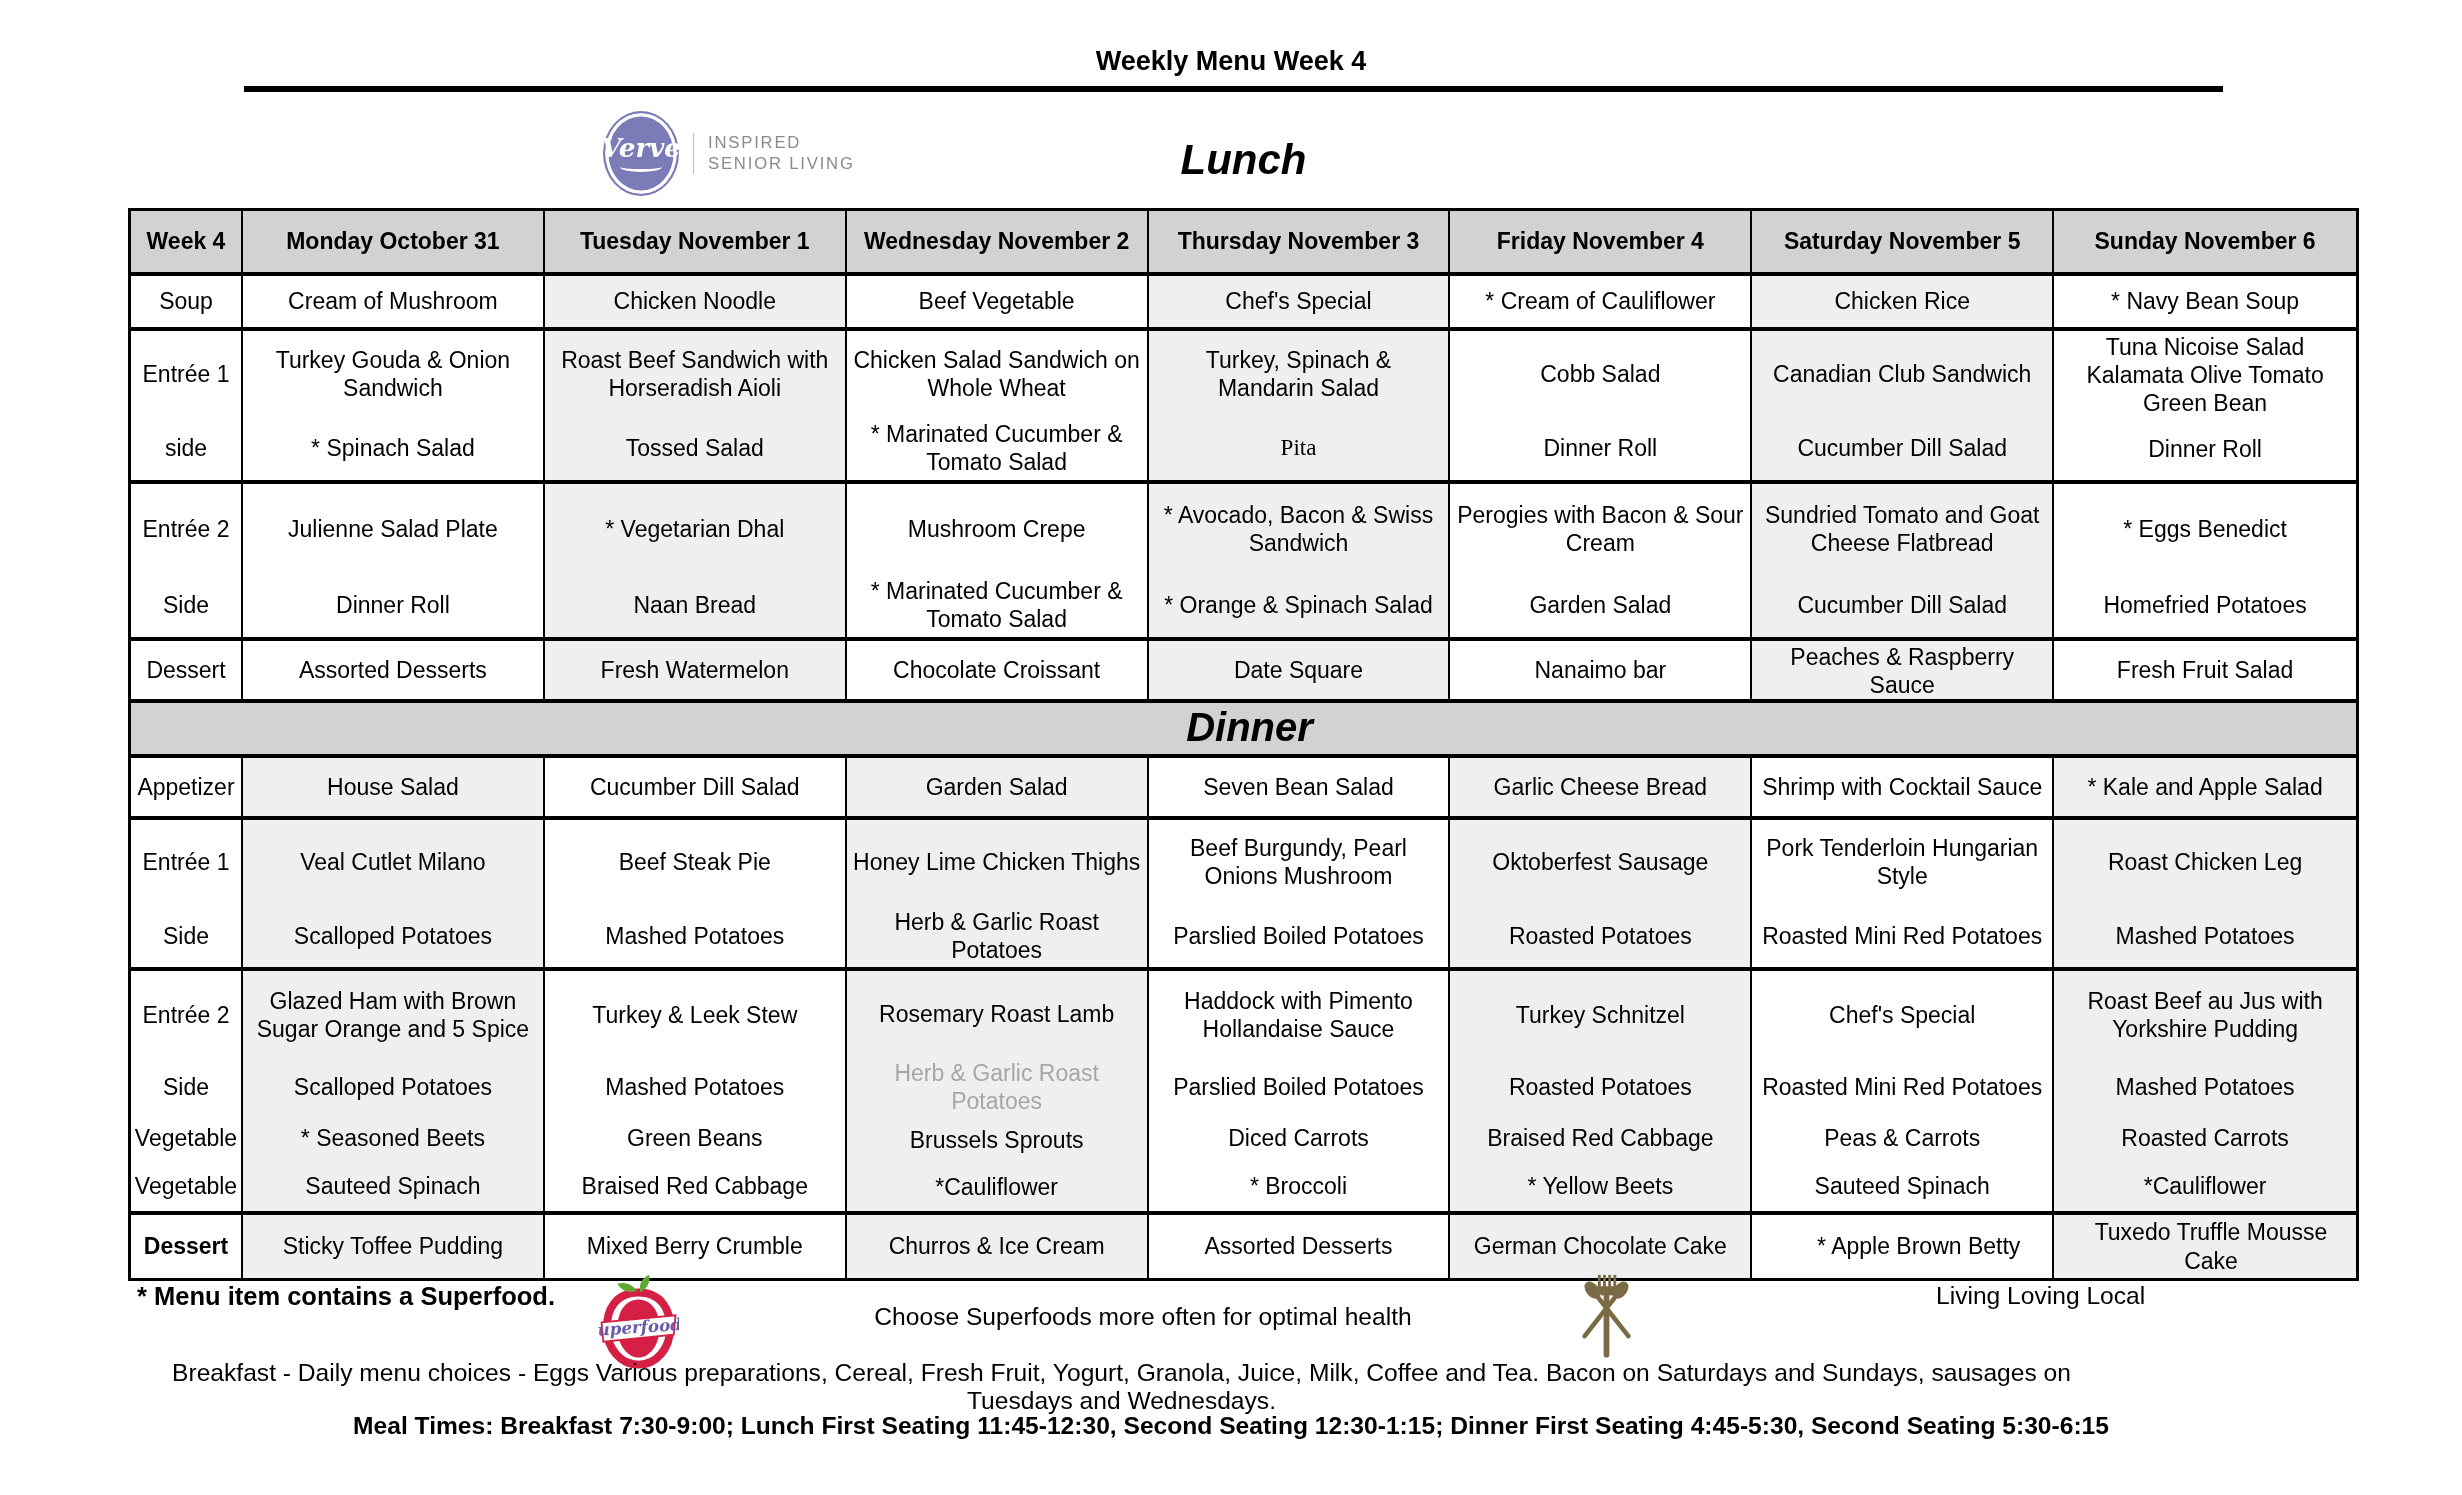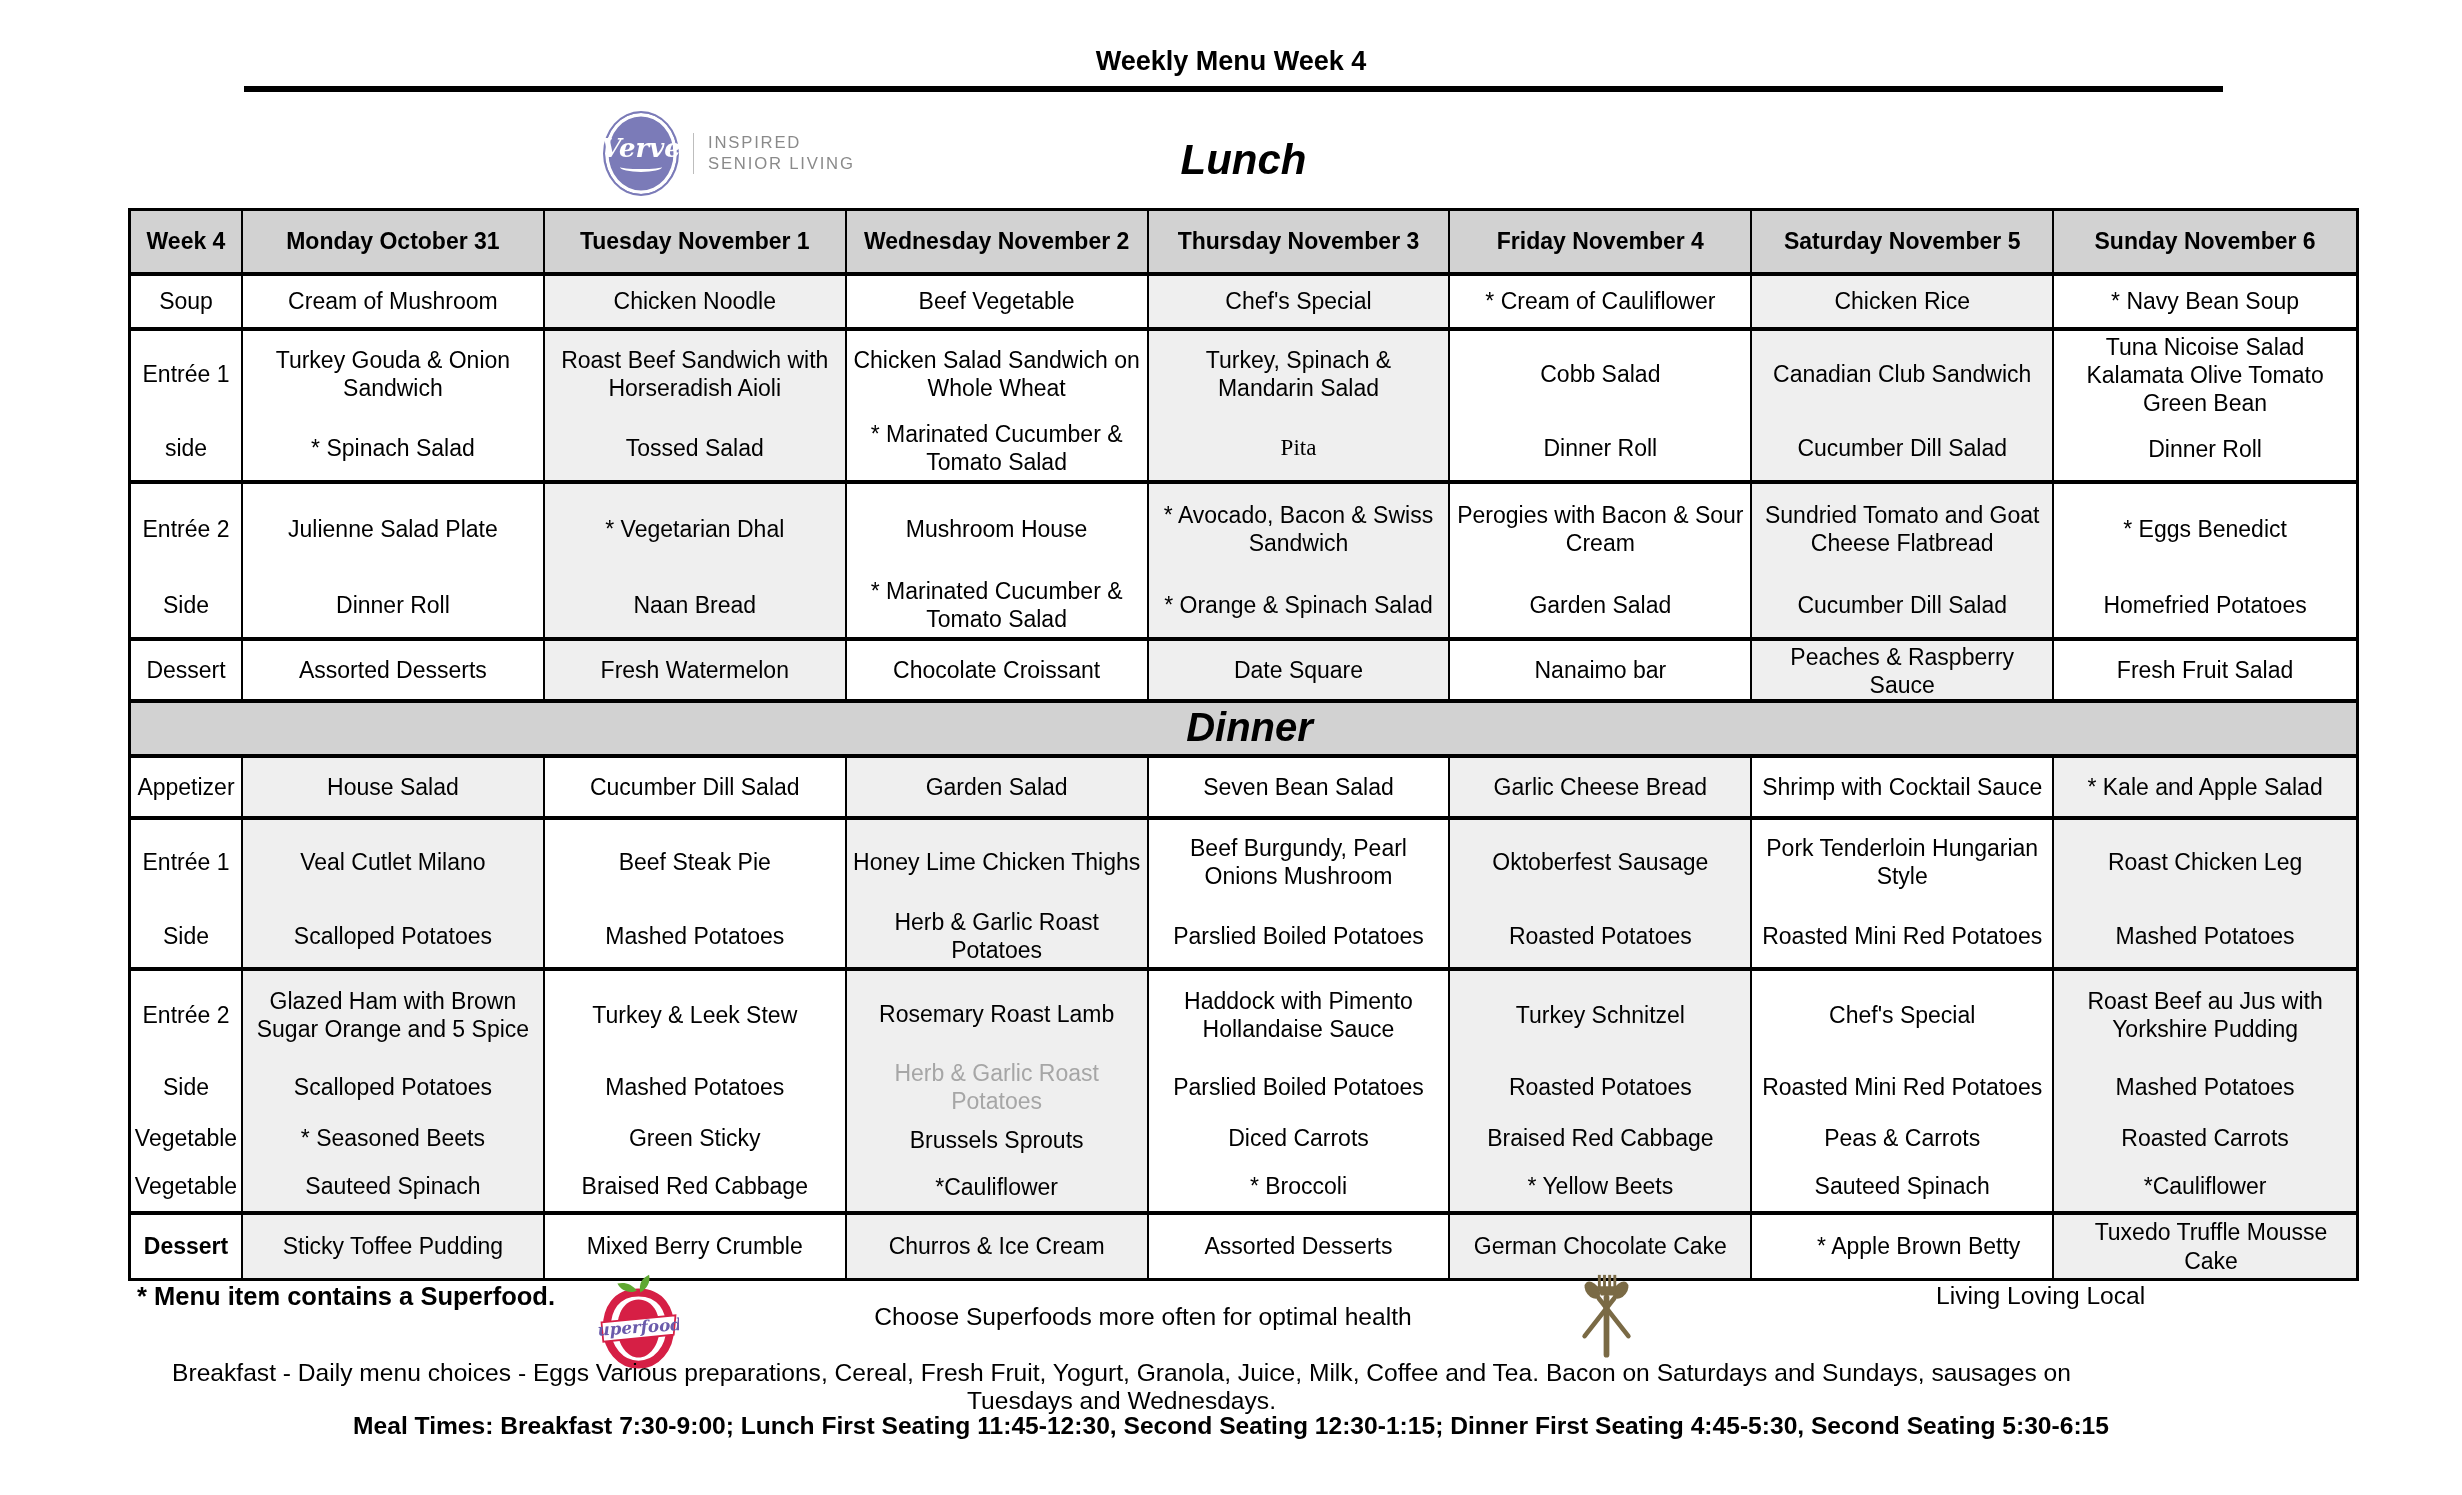--- a/index.html
+++ b/index.html
@@ -172,21 +172,21 @@
         </div>
         <div class="t-cell ">
           <div class="t-line" style="flex: 105 1 0px;">Julienne Salad Plate</div>
           <div class="t-line" style="flex: 73 1 0px;">Dinner Roll</div>
         </div>
         <div class="t-cell shaded">
           <div class="t-line" style="flex: 105 1 0px;">* Vegetarian Dhal</div>
           <div class="t-line" style="flex: 73 1 0px;">Naan Bread</div>
         </div>
         <div class="t-cell ">
-          <div class="t-line" style="flex: 105 1 0px;">Mushroom House</div>
+          <div class="t-line" style="flex: 105 1 0px;">Mushroom Crepe</div>
           <div class="t-line" style="flex: 73 1 0px;">* Marinated Cucumber &amp; Tomato Salad</div>
         </div>
         <div class="t-cell shaded">
           <div class="t-line" style="flex: 105 1 0px;">* Avocado, Bacon &amp; Swiss Sandwich</div>
           <div class="t-line" style="flex: 73 1 0px;">* Orange &amp; Spinach Salad</div>
         </div>
         <div class="t-cell ">
           <div class="t-line" style="flex: 105 1 0px;">Perogies with Bacon &amp; Sour Cream</div>
           <div class="t-line" style="flex: 73 1 0px;">Garden Salad</div>
         </div>
@@ -295,21 +295,21 @@
         </div>
         <div class="t-cell shaded">
           <div class="t-line" style="flex: 105 1 0px;">Glazed Ham with Brown Sugar Orange and 5 Spice</div>
           <div class="t-line" style="flex: 63 1 0px;">Scalloped Potatoes</div>
           <div class="t-line" style="flex: 54 1 0px;">* Seasoned Beets</div>
           <div class="t-line" style="flex: 56 1 0px;">Sauteed Spinach</div>
         </div>
         <div class="t-cell ">
           <div class="t-line" style="flex: 105 1 0px;">Turkey &amp; Leek Stew</div>
           <div class="t-line" style="flex: 63 1 0px;">Mashed Potatoes</div>
-          <div class="t-line" style="flex: 54 1 0px;">Green Sticky</div>
+          <div class="t-line" style="flex: 54 1 0px;">Green Beans</div>
           <div class="t-line" style="flex: 56 1 0px;">Braised Red Cabbage</div>
         </div>
         <div class="t-cell shaded">
           <div class="t-line" style="flex: 105 1 0px;">Rosemary Roast Lamb</div>
           <div class="t-line muted" style="flex: 63 1 0px;">Herb &amp; Garlic Roast Potatoes</div>
           <div class="t-line" style="flex: 54 1 0px;">Brussels Sprouts</div>
           <div class="t-line" style="flex: 56 1 0px;">*Cauliflower</div>
         </div>
         <div class="t-cell ">
           <div class="t-line" style="flex: 105 1 0px;">Haddock with Pimento Hollandaise Sauce</div>

